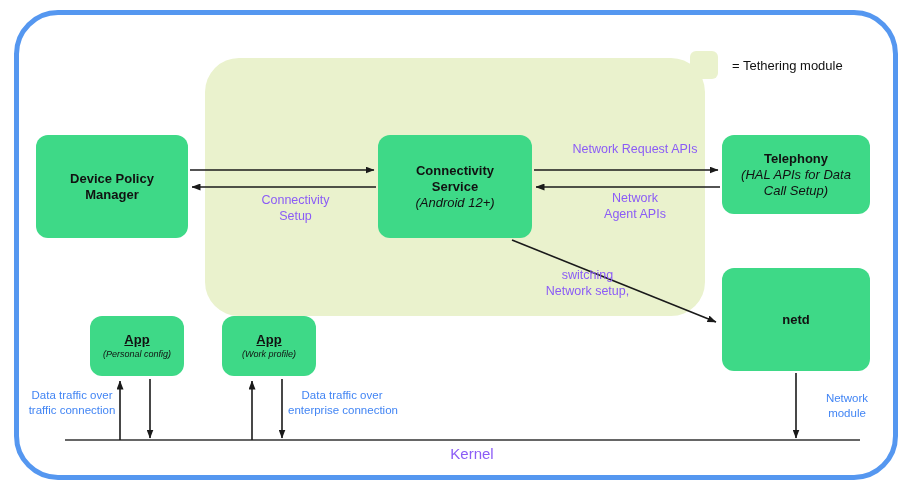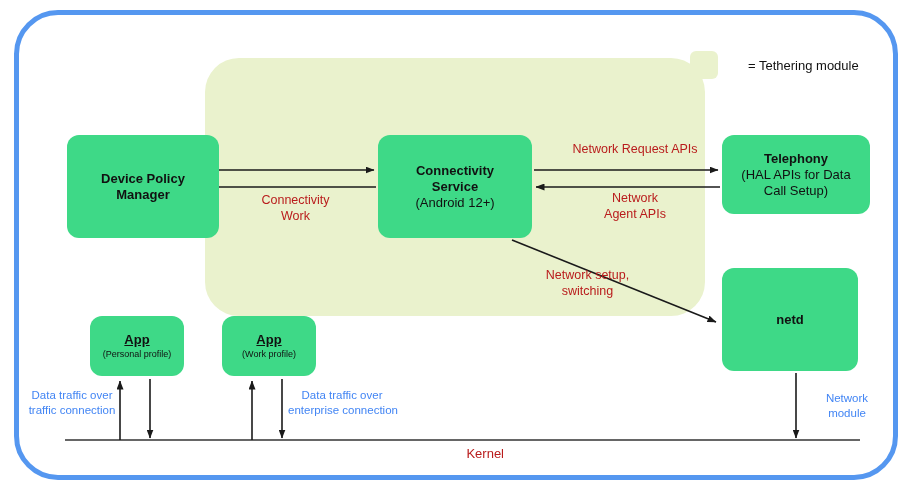--- a/index.html
+++ b/index.html
@@ -51,71 +51,72 @@
   }
   .node .title {
     font-weight: bold;
     font-size: 13px;
     line-height: 16px;
   }
   .node .sub {
     font-weight: normal;
     font-size: 13px;
     line-height: 16px;
+    font-style: italic;
   }
   .node.app .title { font-size: 13px; text-decoration: underline; }
   .node.app .sub { font-size: 9px; line-height: 12px; }
 
-  #node-dpm      { left: 36px;  top: 135px; width: 152px; height: 103px; margin-left: 31px; }
+  #node-dpm      { left: 36px;  top: 135px; width: 152px; height: 103px; }
   #node-cs       { left: 378px; top: 135px; width: 154px; height: 103px; }
   #node-telephony{ left: 722px; top: 135px; width: 148px; height: 79px; }
-  #node-netd     { left: 722px; top: 268px; width: 136px; height: 103px; }
+  #node-netd     { left: 722px; top: 268px; width: 148px; height: 103px; }
   #node-app1     { left: 90px;  top: 316px; width: 94px;  height: 60px; }
   #node-app2     { left: 222px; top: 316px; width: 94px;  height: 60px; }
 
   
   .legend {
     position: absolute;
     left: 690px;
     top: 51px;
     display: flex;
     align-items: center;
-    gap: 30px;
+    gap: 14px;
   }
   .legend-swatch {
     width: 28px;
     height: 28px;
     background: #eaf2cd;
     border-radius: 6px;
   }
   .legend-label {
     font-size: 13px;
     color: #111111;
     white-space: nowrap;
   }
 
   
   .edge-label {
     position: absolute;
     font-size: 12.5px;
     line-height: 16px;
-    color: #b91c1c;
+    color: #8b5cf6;
     text-align: center;
     white-space: nowrap;
   }
   .edge-label.blue {
     color: #4285f4;
     font-size: 11.5px;
     line-height: 15px;
   }
   #lbl-conn-apis   { left: 213px; top: 192px; width: 165px; }
   #lbl-net-req     { left: 540px; top: 141px; width: 190px; }
   #lbl-net-agent   { left: 540px; top: 190px; width: 190px; }
   #lbl-net-setup   { left: 500px; top: 267px; width: 175px; }
-  #lbl-kernel      { left: 384px; top: 446px; width: 120px; font-size: 13px; text-align: right; }
+  #lbl-kernel      { left: 412px; top: 446px; width: 120px; font-size: 15px; }
   #lbl-traffic-def { left: 22px;  top: 388px; width: 100px; }
   #lbl-traffic-ent { left: 288px; top: 388px; width: 108px; }
   #lbl-net-config  { left: 812px; top: 391px; width: 70px; }
 
   .svg-layer {
     position: absolute;
     left: 0;
     top: 0;
     width: 912px;
     height: 491px;
@@ -182,43 +183,43 @@
     <div class="sub">(HAL APIs for Data</div>
     <div class="sub">Call Setup)</div>
   </div>
 
   <div class="node" id="node-netd">
     <div class="title">netd</div>
   </div>
 
   <div class="node app" id="node-app1">
     <div class="title">App</div>
-    <div class="sub">(Personal profile)</div>
+    <div class="sub">(Personal config)</div>
   </div>
 
   <div class="node app" id="node-app2">
     <div class="title">App</div>
     <div class="sub">(Work profile)</div>
   </div>
 
   <div class="edge-label" id="lbl-conn-apis">
     <div>Connectivity</div>
-    <div>Work</div>
+    <div>Setup</div>
   </div>
 
   <div class="edge-label" id="lbl-net-req">Network Request APIs</div>
 
   <div class="edge-label" id="lbl-net-agent">
     <div>Network</div>
     <div>Agent APIs</div>
   </div>
 
   <div class="edge-label" id="lbl-net-setup">
+    <div>switching</div>
     <div>Network setup,</div>
-    <div>switching</div>
   </div>
 
   <div class="edge-label blue" id="lbl-traffic-def">
     <div>Data traffic over</div>
     <div>traffic connection</div>
   </div>
 
   <div class="edge-label blue" id="lbl-traffic-ent">
     <div>Data traffic over</div>
     <div>enterprise connection</div>

